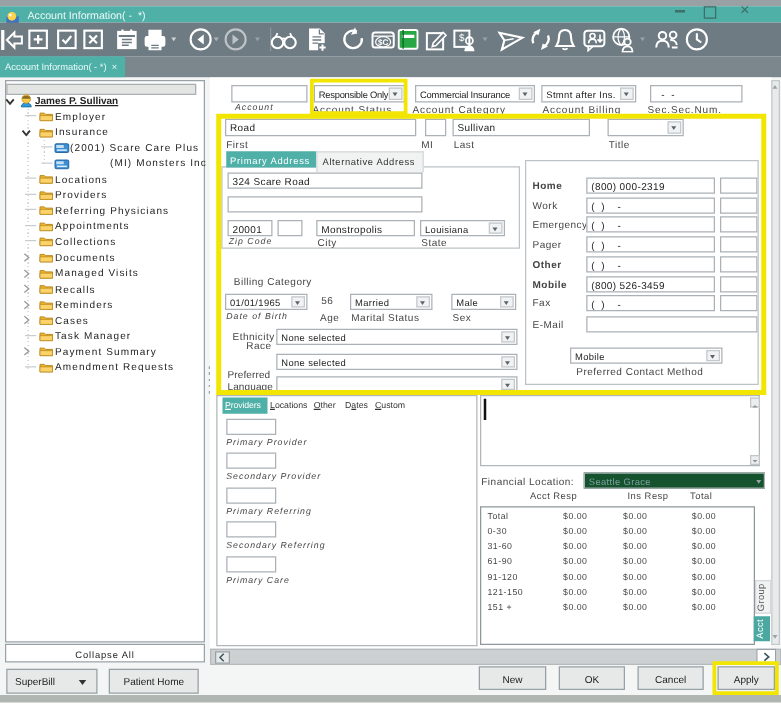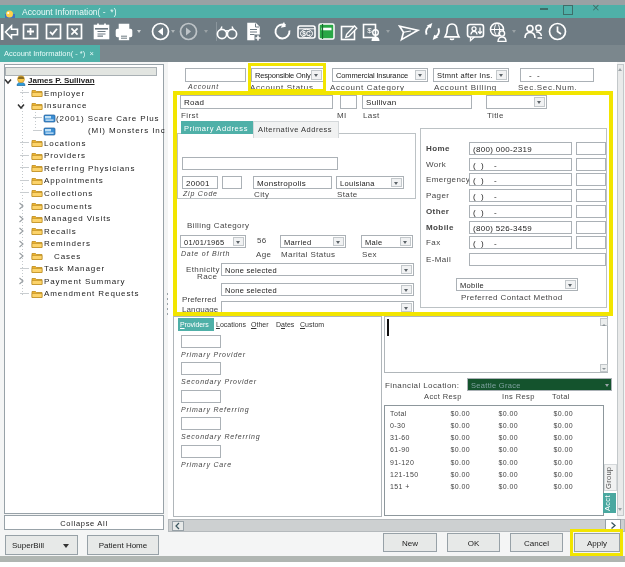--- a/index.html
+++ b/index.html
@@ -295,21 +295,21 @@
   <span class="treeitem" style="left:44px;top:239.2px;">Reminders</span>
   <svg width="8" height="8" style="position:absolute;left:17px;top:252.2px;">
         <path d="M2.5 1 L6 4 L2.5 7" fill="none" stroke="#979da1" stroke-width="1.1"></path>
       </svg>
   <span style="position:absolute;left:31px;top:250.2px;width:14px;height:12px;">
         <svg width="12" height="10" style="position:absolute;top:1px;">
           <path d="M1 2.5 L1 8.5 L11 8.5 L11 3.5 L5.5 3.5 L4.5 2.5 Z" fill="#f0b32c" stroke="#b98a1e" stroke-width="0.8"></path>
           <path d="M1 4.5 L11 4.5 L11 8.5 L1 8.5 Z" fill="#fcd36a" stroke="#b98a1e" stroke-width="0.6"></path>
         </svg>
       </span>
-  <span class="treeitem" style="left:44px;top:251.7px;padding-left:10px;">Cases</span>
+  <span class="treeitem" style="left:44px;top:251.7px;">Cases</span>
   <span style="position:absolute;left:20px;top:267.8px;width:9px;height:1px;background:#c9cdd0;"></span>
   <span style="position:absolute;left:31px;top:262.8px;width:14px;height:12px;">
         <svg width="12" height="10" style="position:absolute;top:1px;">
           <path d="M1 2.5 L1 8.5 L11 8.5 L11 3.5 L5.5 3.5 L4.5 2.5 Z" fill="#f0b32c" stroke="#b98a1e" stroke-width="0.8"></path>
           <path d="M1 4.5 L11 4.5 L11 8.5 L1 8.5 Z" fill="#fcd36a" stroke="#b98a1e" stroke-width="0.6"></path>
         </svg>
       </span>
   <span class="treeitem" style="left:44px;top:264.2px;">Task Manager</span>
   <svg width="8" height="8" style="position:absolute;left:17px;top:277.3px;">
         <path d="M2.5 1 L6 4 L2.5 7" fill="none" stroke="#979da1" stroke-width="1.1"></path>
@@ -371,20 +371,21 @@
   <div class="lbl" style="left:363px;top:111px;">Last</div>
   <div class="combo" style="left:486px;top:95px;width:61px;height:14px;">
       <span class="arr"></span>
     </div>
   <div class="lbl" style="left:487px;top:111px;">Title</div>
 
   <div class="abs" style="left:177px;top:133px;width:239px;height:66px;border:1px solid #bcc2c5;background:#fff;"></div>
   <div class="tab" style="left:181px;top:121px;width:72px;height:13px;background:#4fb0a8;color:#fff;padding:3px 0 0 3px;font-size:7.5px;letter-spacing:0.6px;">Primary Address</div>
   <div class="tab" style="left:253px;top:121px;width:86px;height:17px;background:#f1f2f2;border:1px solid #d4d8da;border-bottom:none;color:#333;padding:3px 0 0 4px;font-size:7.5px;letter-spacing:0.5px;">Alternative Address</div>
 
+  <div class="inp" style="left:182px;top:138px;width:156px;height:13px;">324 Scare Road</div>
   <div class="inp" style="left:182px;top:157px;width:156px;height:13px;"></div>
   <div class="inp" style="left:182px;top:176px;width:36px;height:13px;">20001</div>
   <div class="inp" style="left:222px;top:176px;width:20px;height:13px;"></div>
   <div class="inp" style="left:253px;top:176px;width:79px;height:13px;">Monstropolis</div>
   <div class="combo" style="left:336px;top:176px;width:68px;height:13px;">
       <span class="tx">Louisiana</span>
       <span class="arr"></span>
     </div>
   <div class="lbl ital" style="left:183px;top:190px;">Zip Code</div>
   <div class="lbl" style="left:254px;top:190px;">City</div>

